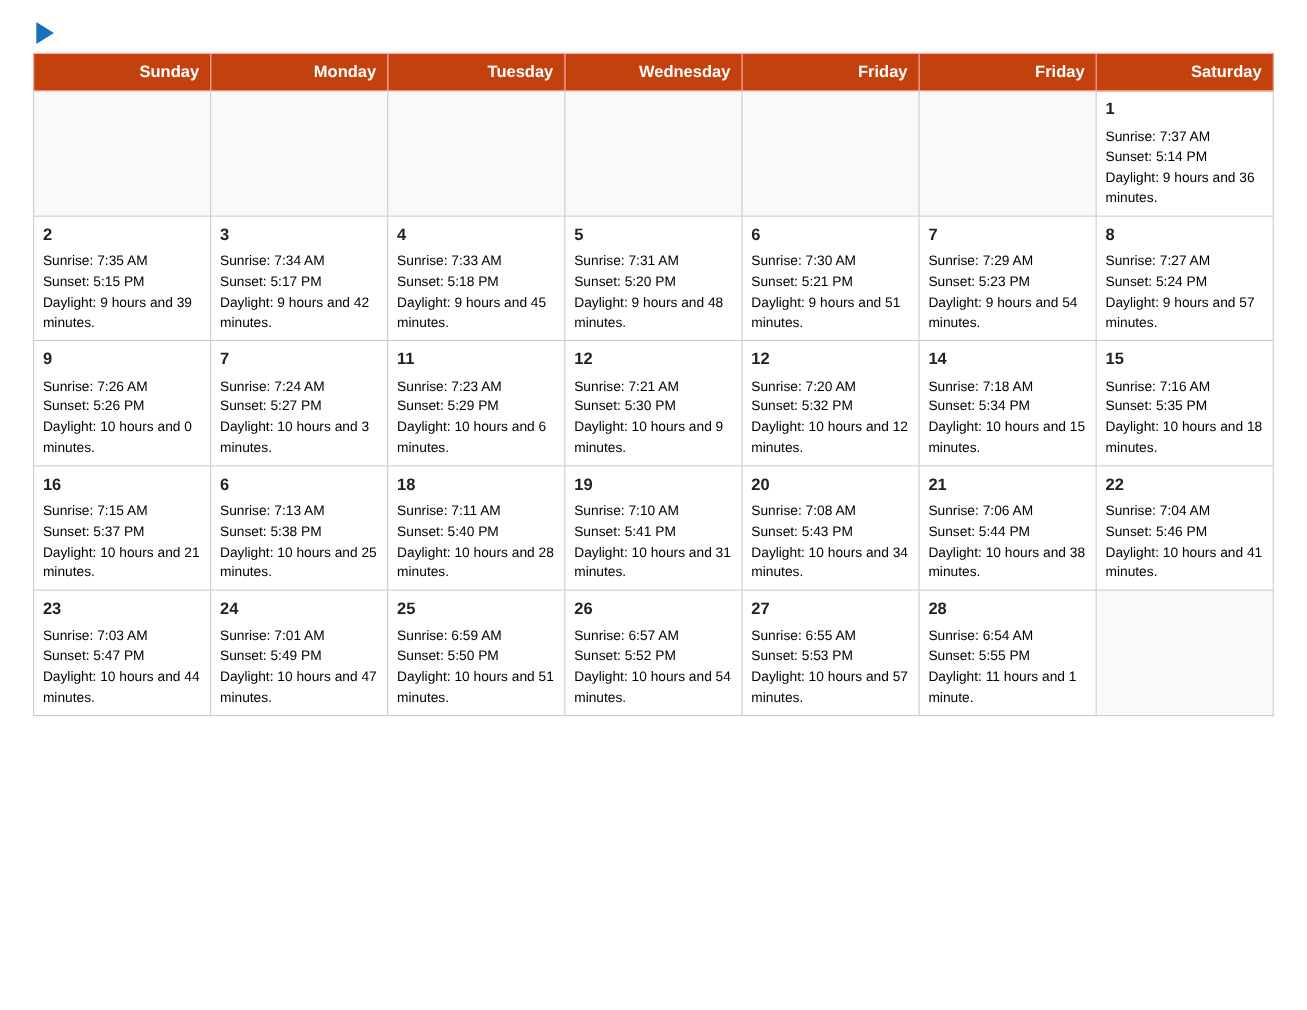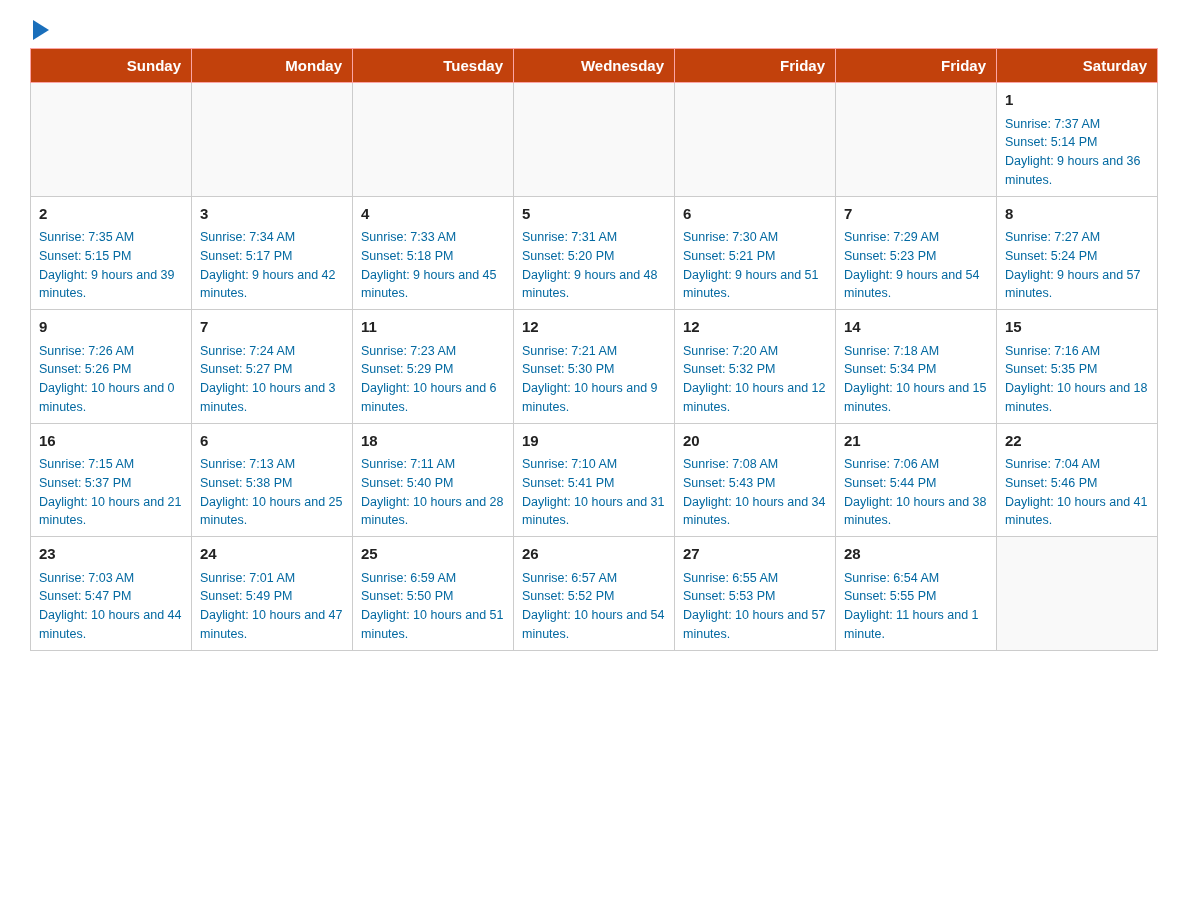--- a/index.html
+++ b/index.html
@@ -66,21 +66,21 @@
     }
     .calendar td .day-num {
       font-size: 15px;
       font-weight: bold;
       color: #222;
       display: block;
       margin-bottom: 3px;
     }
     .calendar td .day-info {
       font-size: 12.5px;
-      color: #0369a1;
+      color: #000000;
     }
     .calendar tr:last-child td {
       border-bottom: 1px solid #ccc;
     }
     .empty-cell {
       background: #f9f9f9;
     }
     .logo-wrapper {
       display: flex;
       flex-direction: column;

